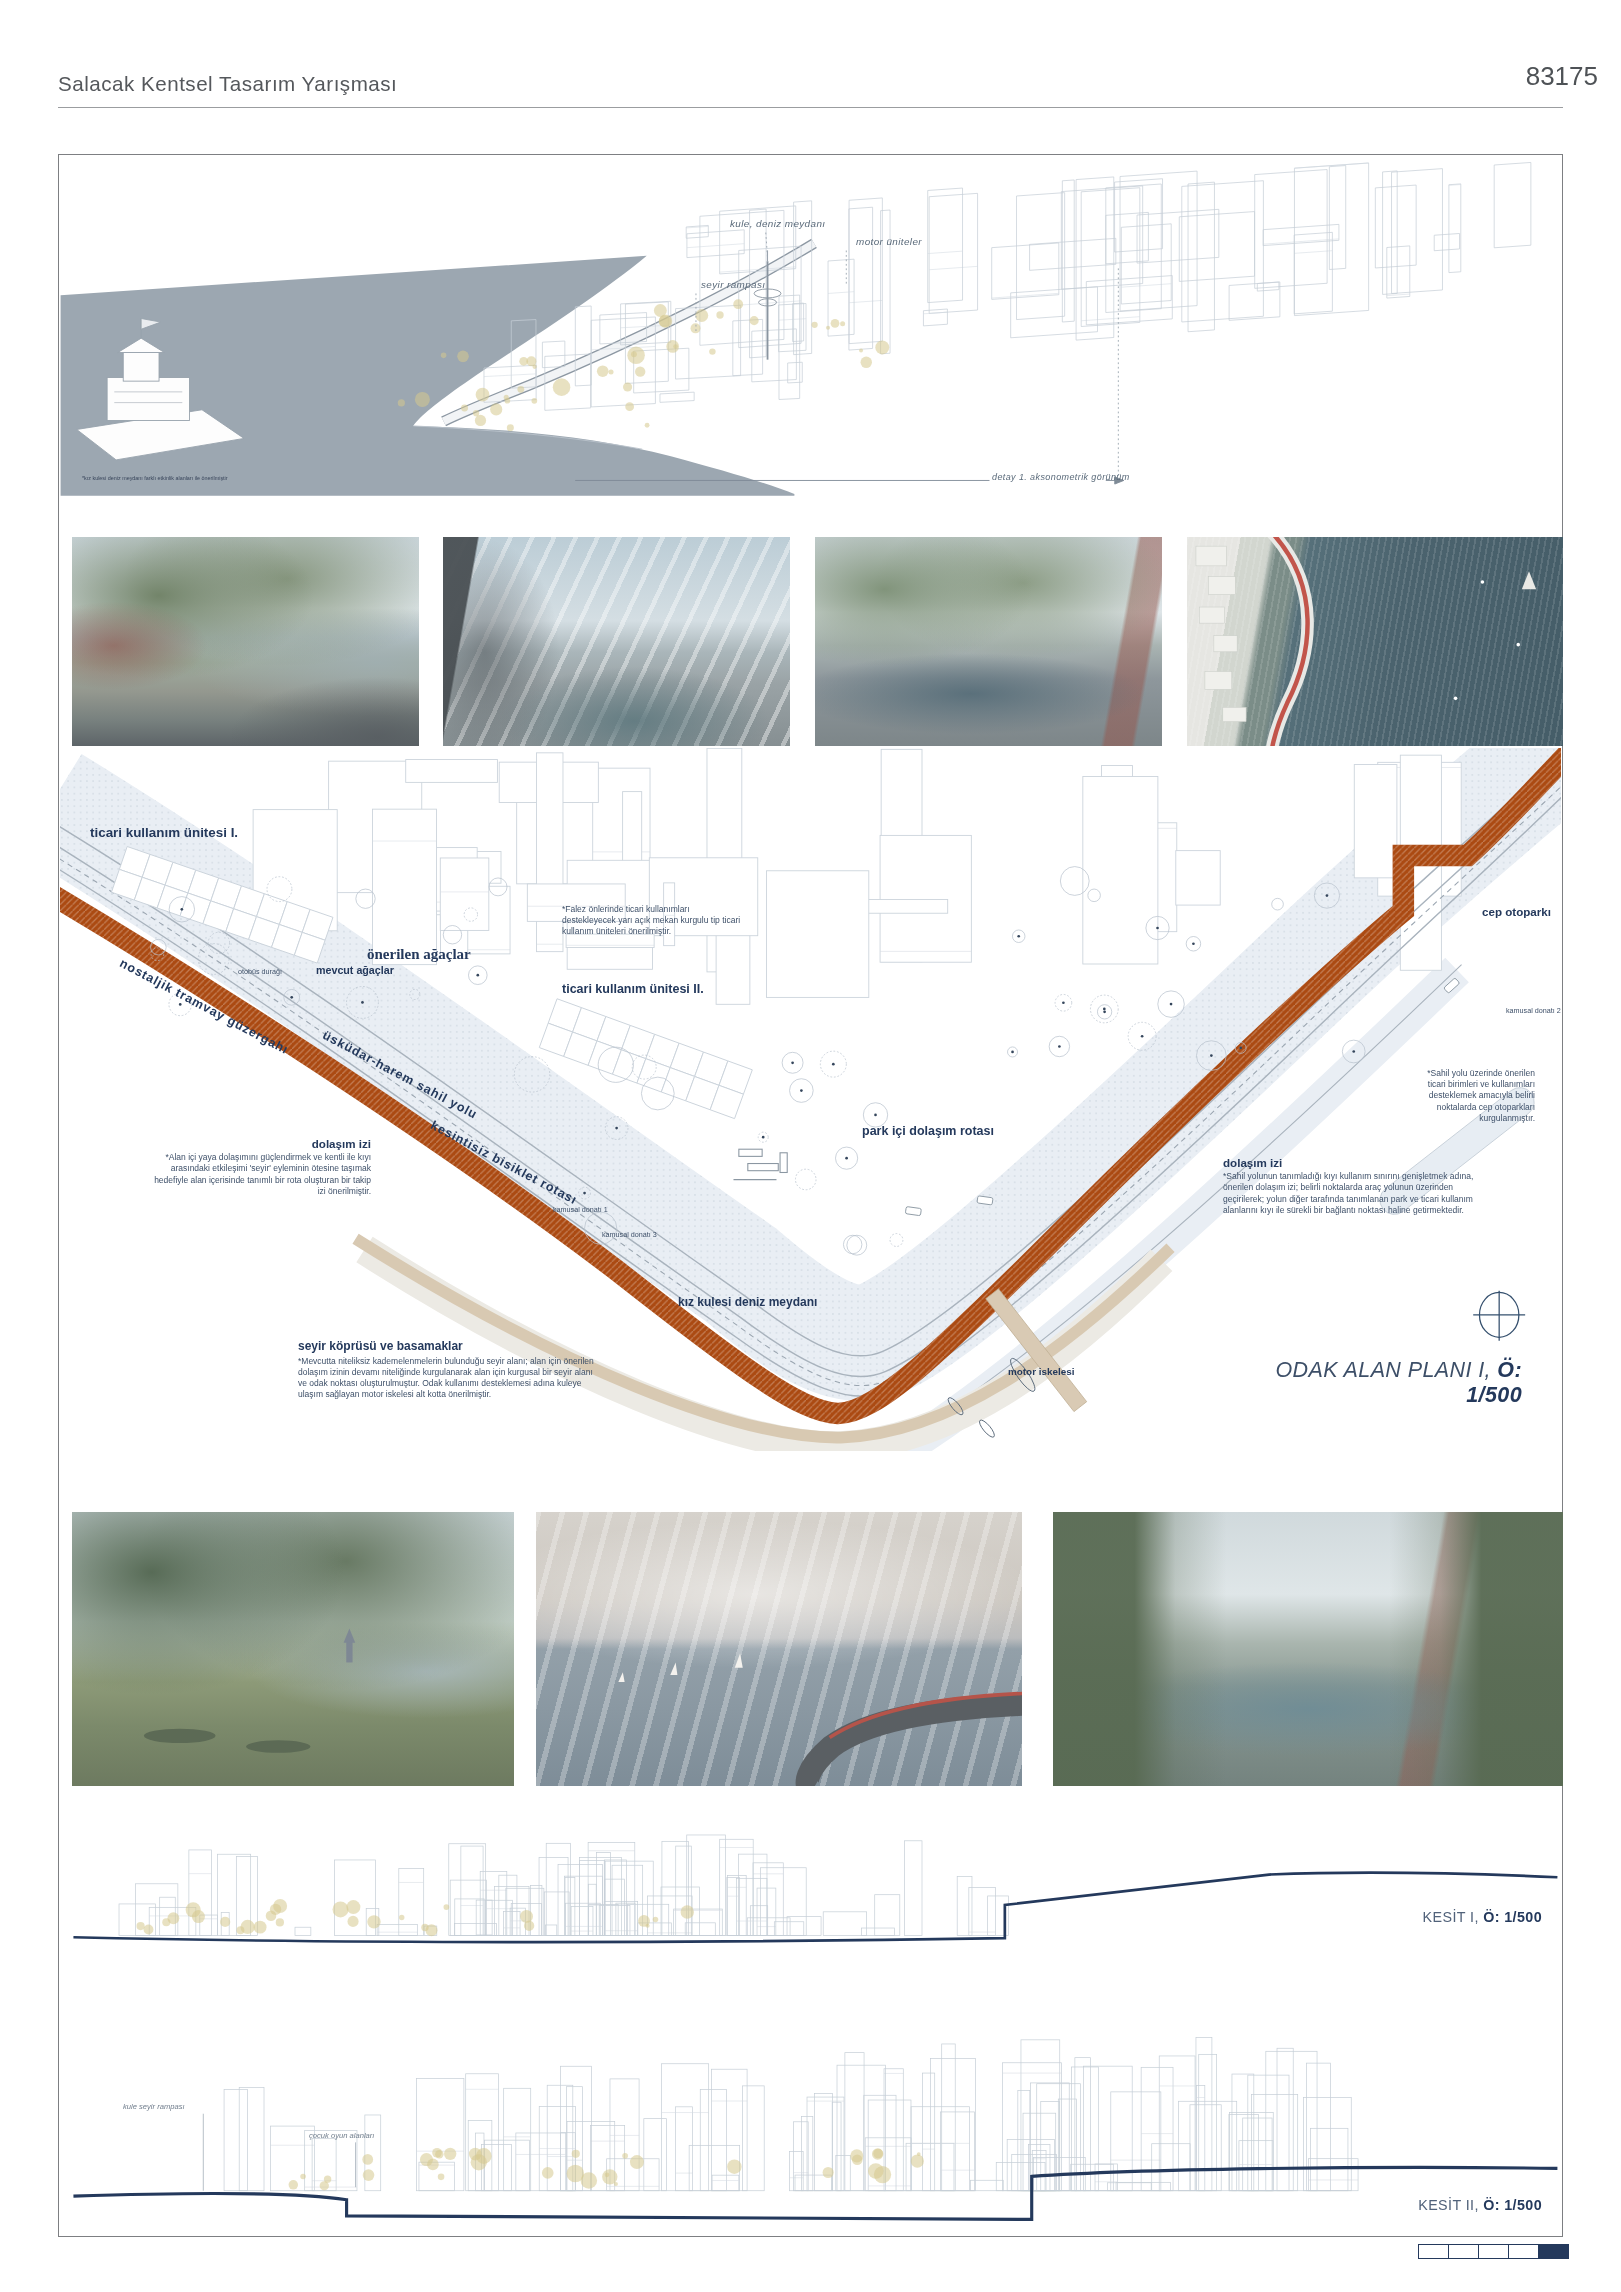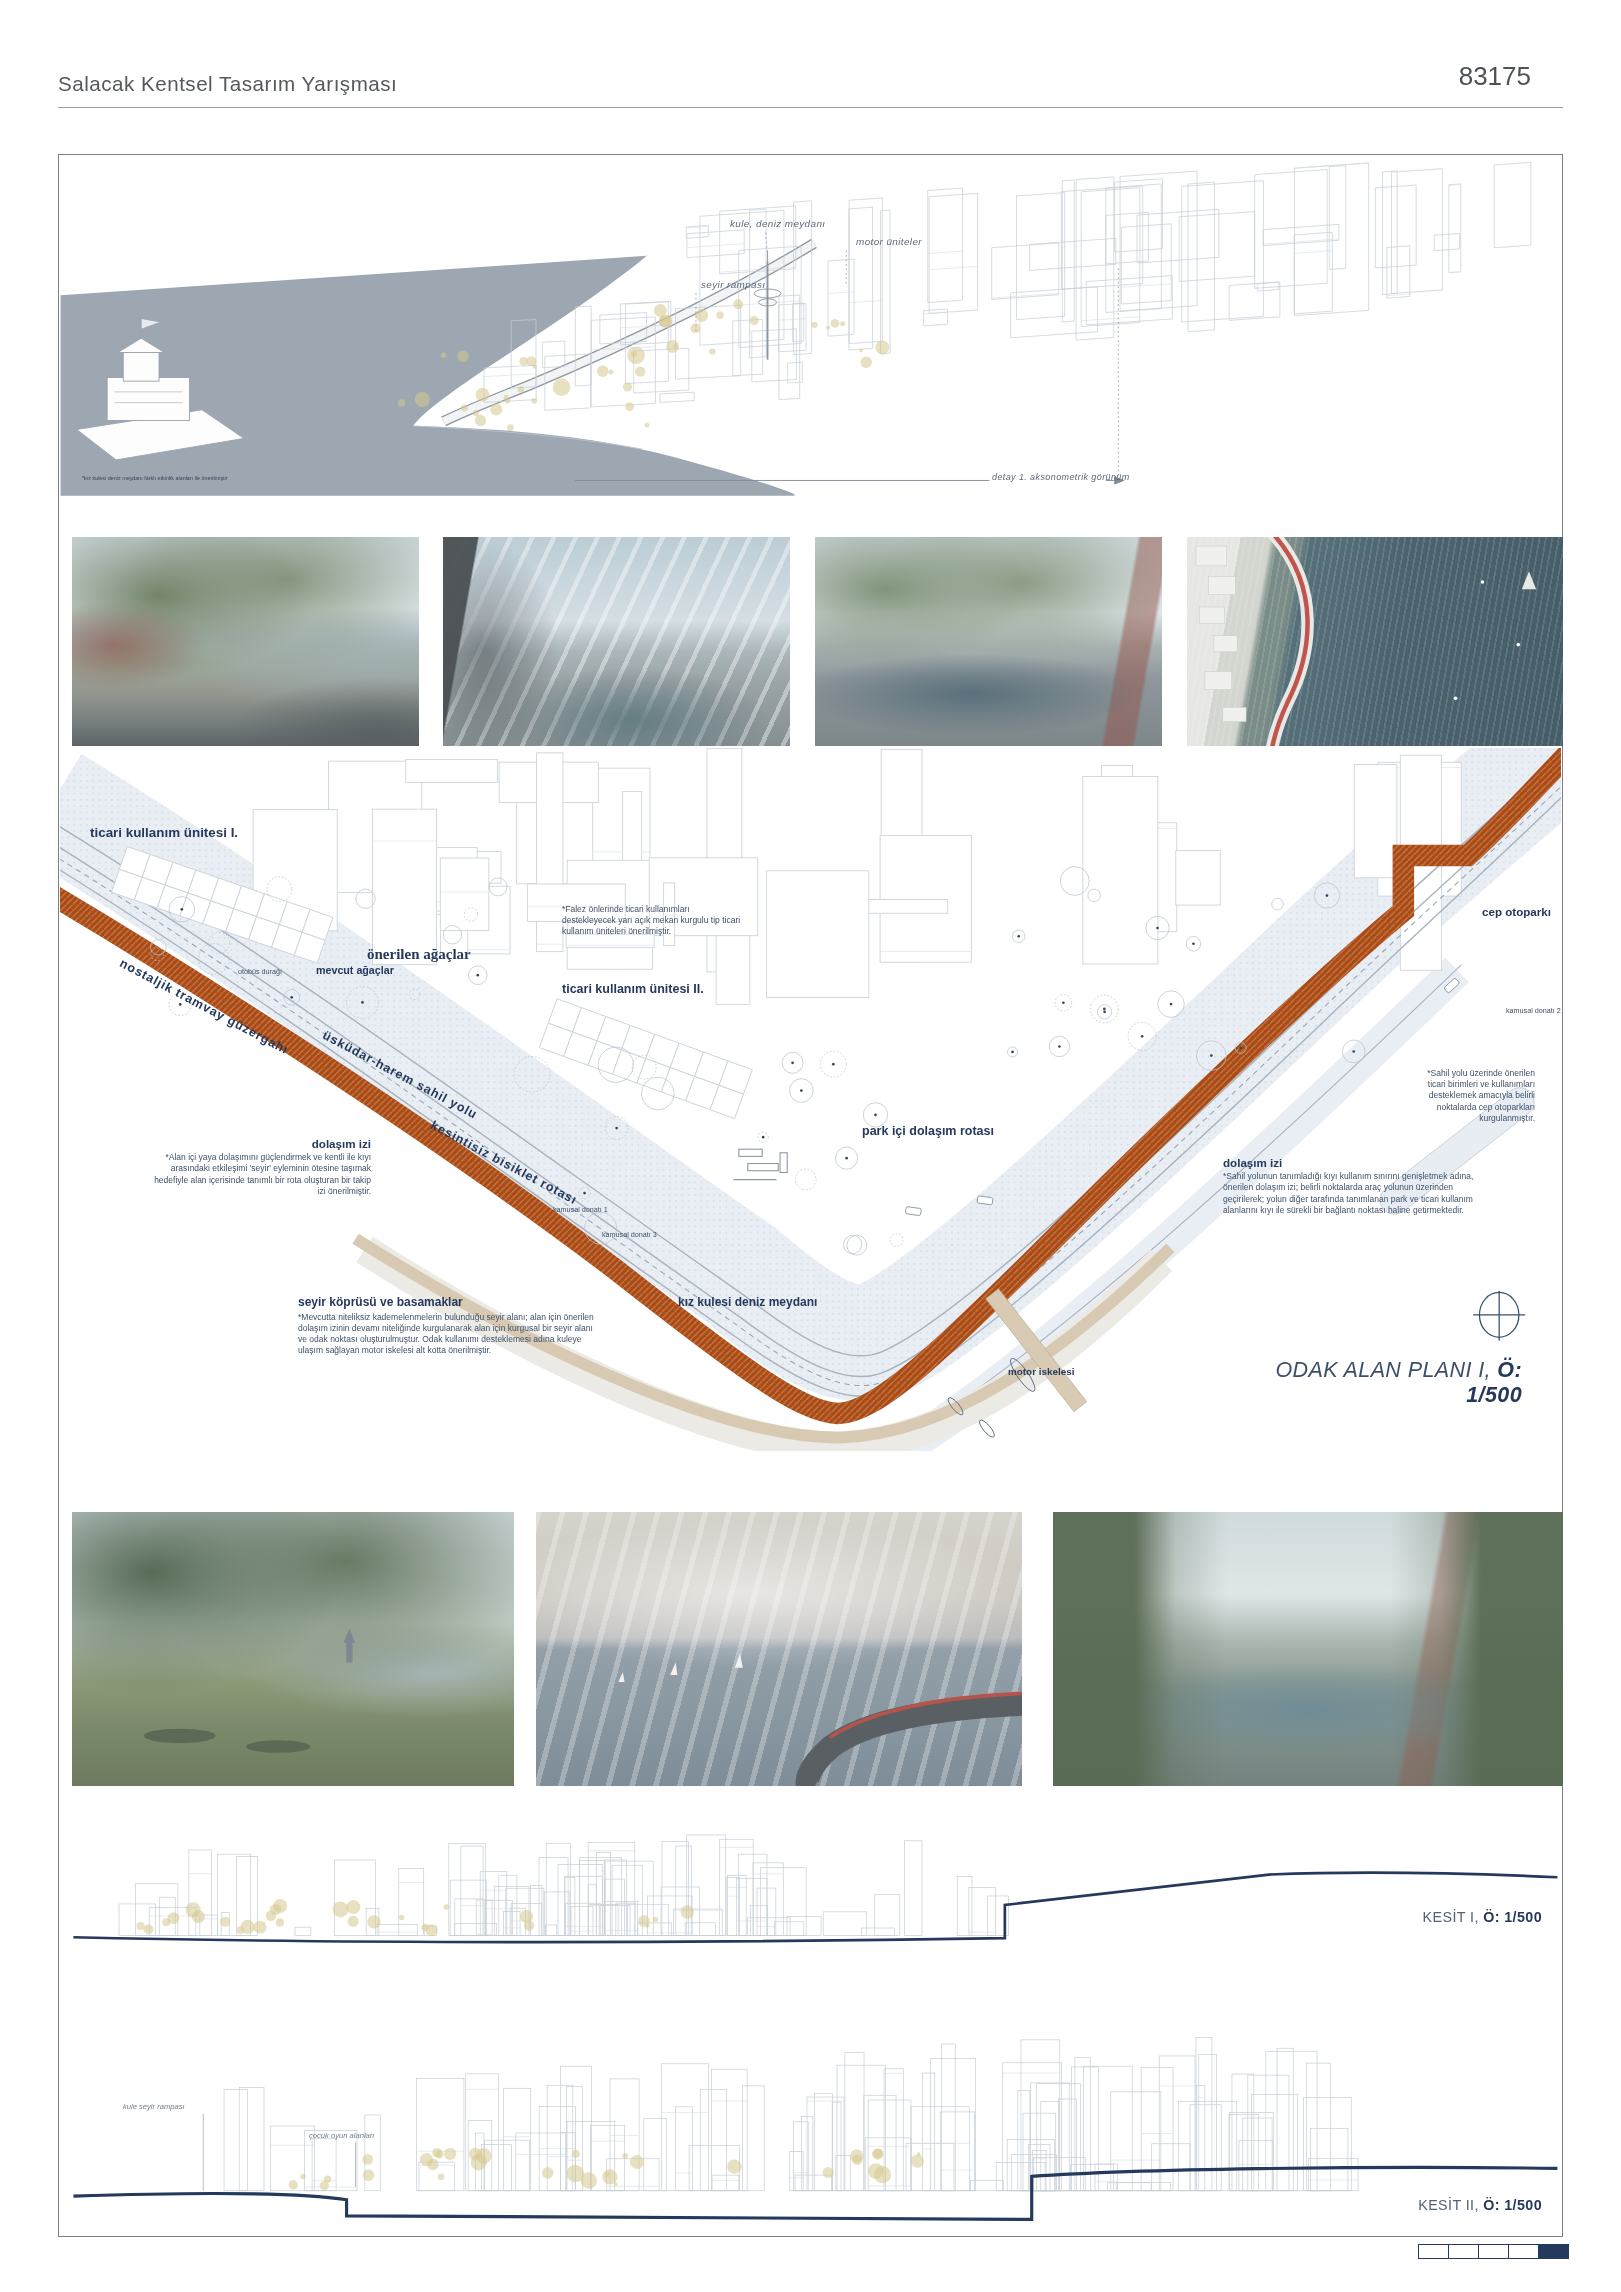--- a/index.html
+++ b/index.html
@@ -1,21 +1,21 @@
 <!DOCTYPE html>
 <html style="font-size:14.3px"><head>
 <meta charset="utf-8">
 <style>
   html,body{margin:0;padding:0;background:#fff;}
   .board{position:relative;width:1622px;height:2293px;background:#fff;overflow:hidden;
          font-family:"Liberation Sans",sans-serif;color:#24395c;}
   .abs{position:absolute;}
   
   .hdr-title{left:58px;top:72px;font-size:20.6px;letter-spacing:0.5px;color:#55585c;}
-  .hdr-code{left:1352px;top:61px;width:179px;text-align:right;font-size:26px;color:#4e5256;}
+  .hdr-code{left:1419px;top:61px;width:179px;text-align:right;font-size:26px;color:#4e5256;}
   .hdr-rule{left:58px;top:107px;width:1505px;height:0;border-top:1.3px solid #9b9da0;}
   .frame{left:58px;top:154px;width:1503px;height:2081px;border:1.8px solid #7d7f82;}
   
   .lbl{position:absolute;font-weight:bold;color:#24395c;white-space:nowrap;}
   .note{position:absolute;font-size:8.5px;line-height:1.32;color:#3e5069;}
   .note b{display:block;font-size:11.6px;color:#24395c;margin-bottom:0.9px;}
   .axlbl{position:absolute;font-style:italic;font-size:9.9px;color:#5a6a7a;letter-spacing:0.4px;white-space:nowrap;}
   .tiny{position:absolute;font-size:7.2px;color:#3e5069;white-space:nowrap;}
   .rot{transform-origin:0 0;transform:rotate(28deg);letter-spacing:0.9px;}
   .sec-lbl{position:absolute;width:206px;text-align:right;font-size:14.3px;color:#51627a;letter-spacing:0.4px;}
@@ -535,21 +535,21 @@
   <div class="note" style="left:562px;top:904px;width:179px;">*Falez önlerinde ticari kullanımları destekleyecek yarı açık mekan kurgulu tip ticari kullanım üniteleri önerilmiştir.</div>
   <div class="lbl" style="left:562px;top:982px;font-size:12.5px;">ticari kullanım ünitesi II.</div>
   <div class="lbl" style="left:837px;top:1124px;font-size:12.5px;margin-left:25px;">park içi dolaşım rotası</div>
 
   <div class="note" style="left:152px;top:1136px;width:219px;text-align:right;">
     <b>dolaşım izi</b>
     <span>*Alan içi yaya dolaşımını güçlendirmek ve kentli ile kıyı arasındaki etkileşimi 'seyir' eyleminin ötesine taşımak hedefiyle alan içerisinde tanımlı bir rota oluşturan bir takip izi önerilmiştir.</span>
   </div>
 
   <div class="note" style="left:298px;top:1295px;width:296px;">
-    <b style="font-size:12px;">seyir köprüsü ve basamaklar</b>
+    <b style="font-size:12px;margin-top:44px;">seyir köprüsü ve basamaklar</b>
     <span>*Mevcutta niteliksiz kademelenmelerin bulunduğu seyir alanı; alan için önerilen dolaşım izinin devamı niteliğinde kurgulanarak alan için kurgusal bir seyir alanı ve odak noktası oluşturulmuştur. Odak kullanımı desteklemesi adına kuleye ulaşım sağlayan motor iskelesi alt kotta önerilmiştir.</span>
   </div>
 
   <div class="lbl" style="left:678px;top:1295px;font-size:12px;">kız kulesi deniz meydanı</div>
   <div class="lbl" style="left:1008px;top:1366px;font-size:9.9px;">motor iskelesi</div>
   <div class="lbl" style="left:1482px;top:905px;font-size:11.6px;">cep otoparkı</div>
   <div class="note" style="left:1408px;top:1068px;width:127px;text-align:right;">*Sahil yolu üzerinde önerilen ticari birimleri ve kullanımları desteklemek amacıyla belirli noktalarda cep otoparkları kurgulanmıştır.</div>
 
   <div class="note" style="left:1223px;top:1155px;width:262px;">
     <b>dolaşım izi</b>

